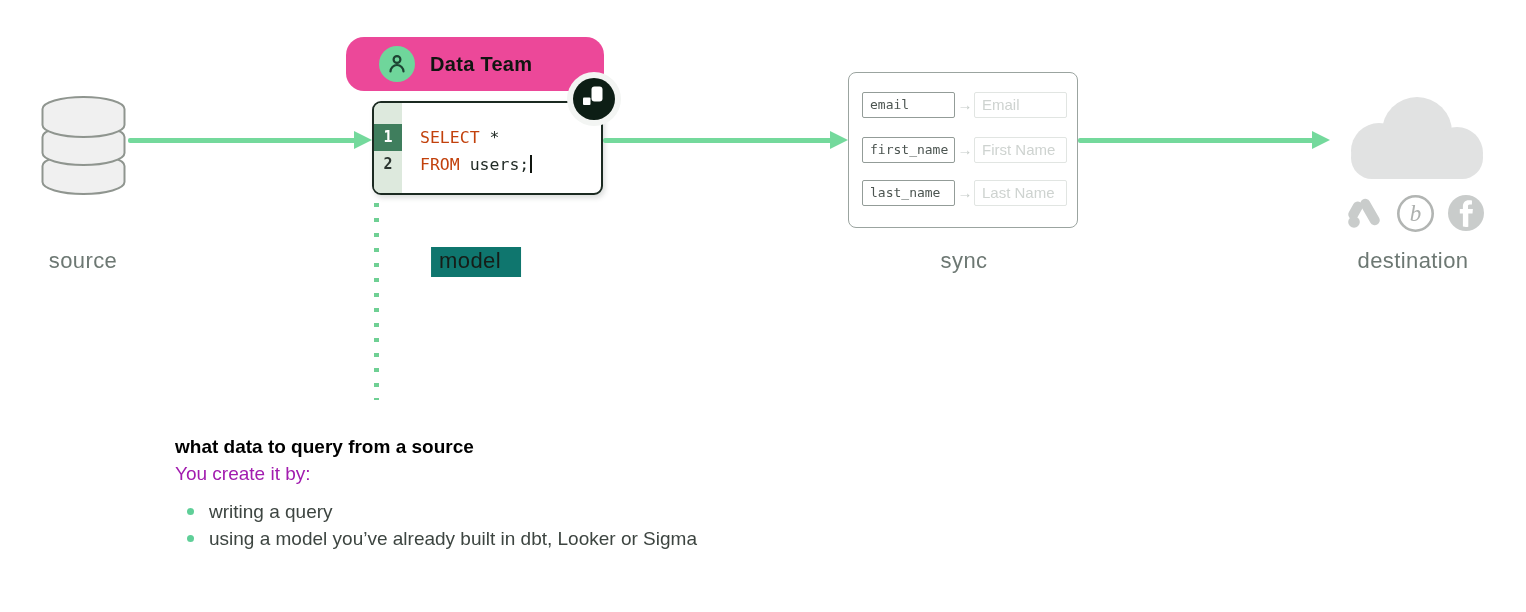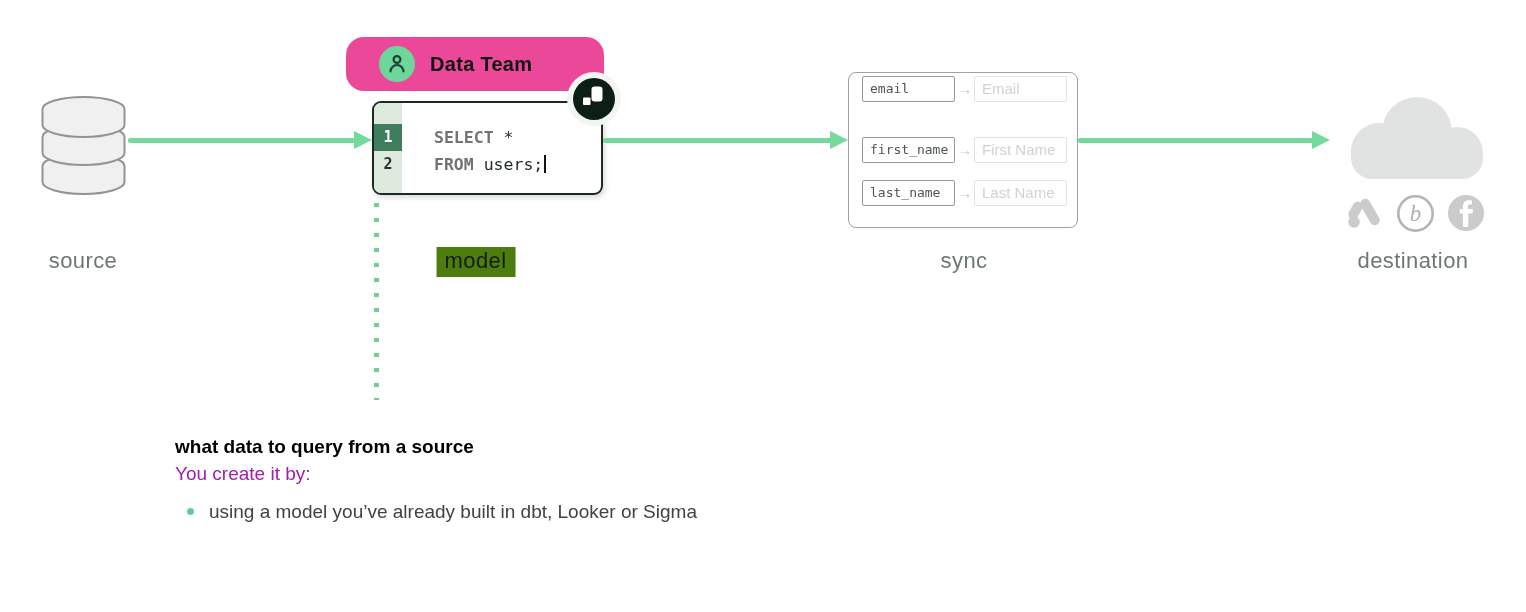--- a/index.html
+++ b/index.html
@@ -22,21 +22,21 @@
     border-top:9px solid transparent; border-bottom:9px solid transparent;
     border-left:18px solid #74d99c;
   }
 
   
   .stage-label {
     position:absolute; transform:translateX(-50%);
     font-size:22px; color:#6d7873; letter-spacing:.4px; white-space:nowrap;
   }
   .stage-label.highlight {
-    background:#4d7c0f; color:#161d18; padding:1px 9px 3px 8px;text-align:center;
+    background:#0f766e; color:#161d18; padding:1px 20px 3px 8px;text-align:center;
   }
 
   
   .team-badge {
     position:absolute; left:346px; top:37px; width:258px; height:54px;
     background:#ec4899; border-radius:18px;
   }
   .team-badge .avatar {
     position:absolute; left:33px; top:9px; width:36px; height:36px;
     border-radius:50%; background:#6fd69b;
@@ -60,21 +60,21 @@
   }
   .code-line { position:absolute; left:0; right:0; height:27px; line-height:27px; }
   .code-line.l1 { top:21px; }
   .code-line.l2 { top:48px; }
   .line-num {
     position:absolute; left:0; width:28px; text-align:center;
     font-size:15px; color:#2b3530; font-weight:600;
   }
   .code-line.l1 .line-num { background:#3f7e5d; color:#ffffff; }
   .code-text { position:absolute; left:46px; font-size:16.5px; white-space:pre; }
-  .kw { color:#737373; font-weight:700;margin-left:14px; }
+  .kw { color:#c2410c; font-weight:400; }
   .plain { color:#1f2924; }
   .cursor {
     display:inline-block; width:2px; height:18px; background:#10150f;
     vertical-align:-3px; margin-left:1px;
   }
 
   
   .logo-badge {
     position:absolute; left:573px; top:78px; width:42px; height:42px;
     border-radius:50%; background:#0d1e15;
@@ -87,21 +87,21 @@
     position:absolute; left:374px; top:203px; width:4.5px; height:197px;
     background:repeating-linear-gradient(to bottom, #6fd094 0 4.5px, transparent 4.5px 15px);
   }
 
   
   .sync-panel {
     position:absolute; left:848px; top:72px; width:230px; height:156px;
     background:#ffffff; border:1.5px solid #9ba4a0; border-radius:8px;
   }
   .map-row { position:absolute; left:0; right:0; height:26px; }
-  .map-row.r0 { top:3px; } .map-row.r1 { top:64px; } .map-row.r2 { top:107px; }
+  .map-row.r0 { top:19px; } .map-row.r1 { top:64px; } .map-row.r2 { top:107px; }
   .src-box {
     position:absolute; left:13px; width:93px; height:26px; line-height:24px;
     border:1.4px solid #939c98; border-radius:2px; background:#fff;
     font-family:"DejaVu Sans Mono", monospace; font-size:13px; color:#4c5551;
     padding-left:7px; white-space:nowrap; overflow:hidden;
   }
   .map-arrow {
     position:absolute; left:106px; width:20px; text-align:center;
     line-height:26px; font-size:15px; color:#c6ccc9;
   }
@@ -232,17 +232,18 @@
   <svg class="abs" style="left:1448px; top:195px;" width="36" height="36" viewBox="0 0 36 36">
     <circle cx="18" cy="18" r="18" fill="#c9cccb"></circle>
     <path fill="#ffffff" d="M24.5,18.4h-4.2v13.3c-0.8,0.1-1.5,0.2-2.3,0.2c-1.1,0-2.1-0.1-3.1-0.3V18.4h-3.1v-4.3h3.1v-2.8c0-3.4,2-6.1,5.9-6.1c1.6,0,3.2,0.2,3.2,0.2l-0.1,4h-2.2c-1.3,0-1.7,0.8-1.7,1.8v2.9h4.9L24.5,18.4z"></path>
   </svg>
   <div class="stage-label" style="left:1413px; top:248px;">destination</div>
 
   <div class="annotation">
     <div class="ann-title">what data to query from a source</div>
     <div class="ann-subtitle">You create it by:</div>
     <ul>
+      <li>writing a query</li>
       <li>using a model you’ve already built in dbt, Looker or Sigma</li>
     </ul>
   </div>
 
 </div>
 
 </body></html>

